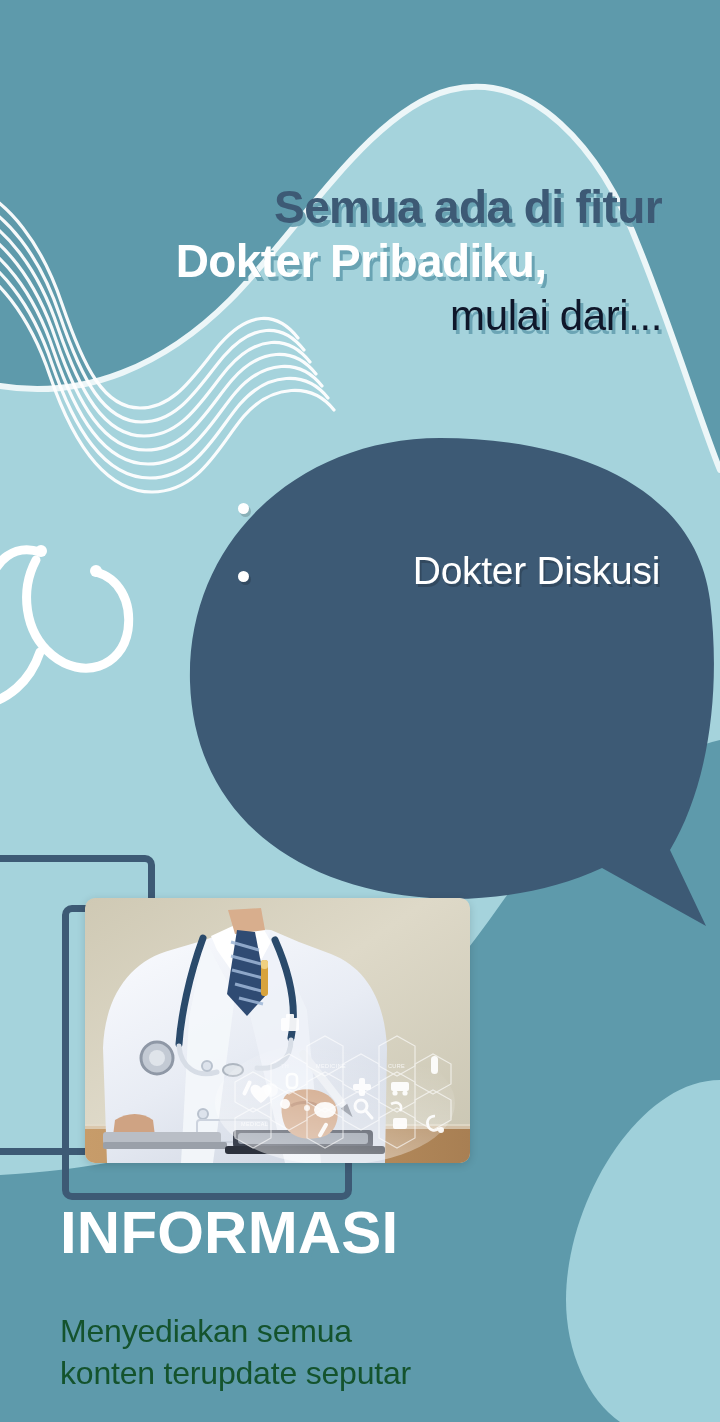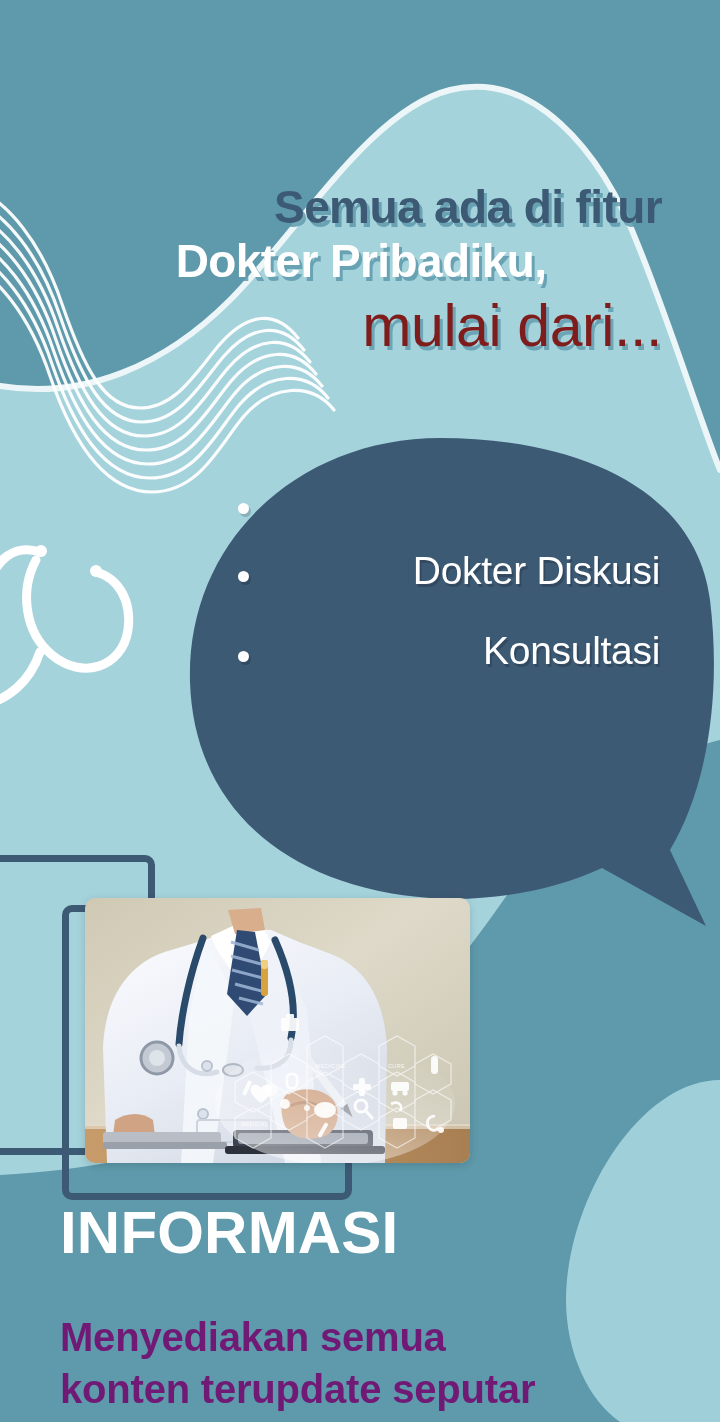--- a/index.html
+++ b/index.html
@@ -38,24 +38,24 @@
   .hl-2 {
     font-size:46px;
     font-weight:bold;
     letter-spacing:-0.6px;
     color:#ffffff;
     line-height:1.18;
     text-shadow: 3px 4px 0 rgba(94,154,171,0.85);
     text-align: center;
   }
   .hl-3 {
-    font-size:59px;
+    font-size:42px;
     font-weight:normal;
     letter-spacing:-0.4px;
-    color:#7f1d1d;
+    color:#0f172a;
     line-height:1.28;
     text-shadow: 3px 4px 0 rgba(94,154,171,0.8);
   }
 
   
   #bubble-wrap {
     position:absolute;
     left:150px; top:430px;
     width:580px; height:500px;
     z-index:4;
@@ -131,23 +131,23 @@
   .bt-title {
     font-size:60px;
     font-weight:bold;
     color:#ffffff;
     letter-spacing:0.2px;
     line-height:1.22;
     text-shadow: 3px 4px 0 rgba(94,154,171,0.9);
   }
   .bt-body {
     margin-top:42px;
-    font-size:40px;
-    font-weight:bold;
-    color:#701a75;
+    font-size:32px;
+    font-weight:normal;
+    color:#14532d;
     line-height:1.30;
     letter-spacing:-0.2px;
   }
 </style>
 </head>
 <body>
 
 <div id="poster">
 
   <svg class="layer" viewBox="0 0 720 1422" preserveAspectRatio="none" style="z-index:1;">
@@ -215,24 +215,20 @@
                C36,110 150,8 290,8 Z" fill="#3d5a75"></path>
     </svg>
 
     <div class="bubble-list">
       <div class="b-item">
         <div class="b-bullet"><span></span></div>
       </div>
       <div class="b-item">
         <div class="b-bullet"><span></span></div>
         <div class="b-text">Dokter Diskusi</div>
-      </div>
-      <div class="b-item">
-        <div class="b-bullet"><span></span></div>
-        <div class="b-text">Konsultasi</div>
       </div>
     </div>
   </div>
 
   <div class="frame" id="frame-outer"></div>
   <div class="frame" id="frame-inner"></div>
 
   <div id="photo">
     <svg viewBox="0 0 385 265" preserveAspectRatio="none">
       <defs>

